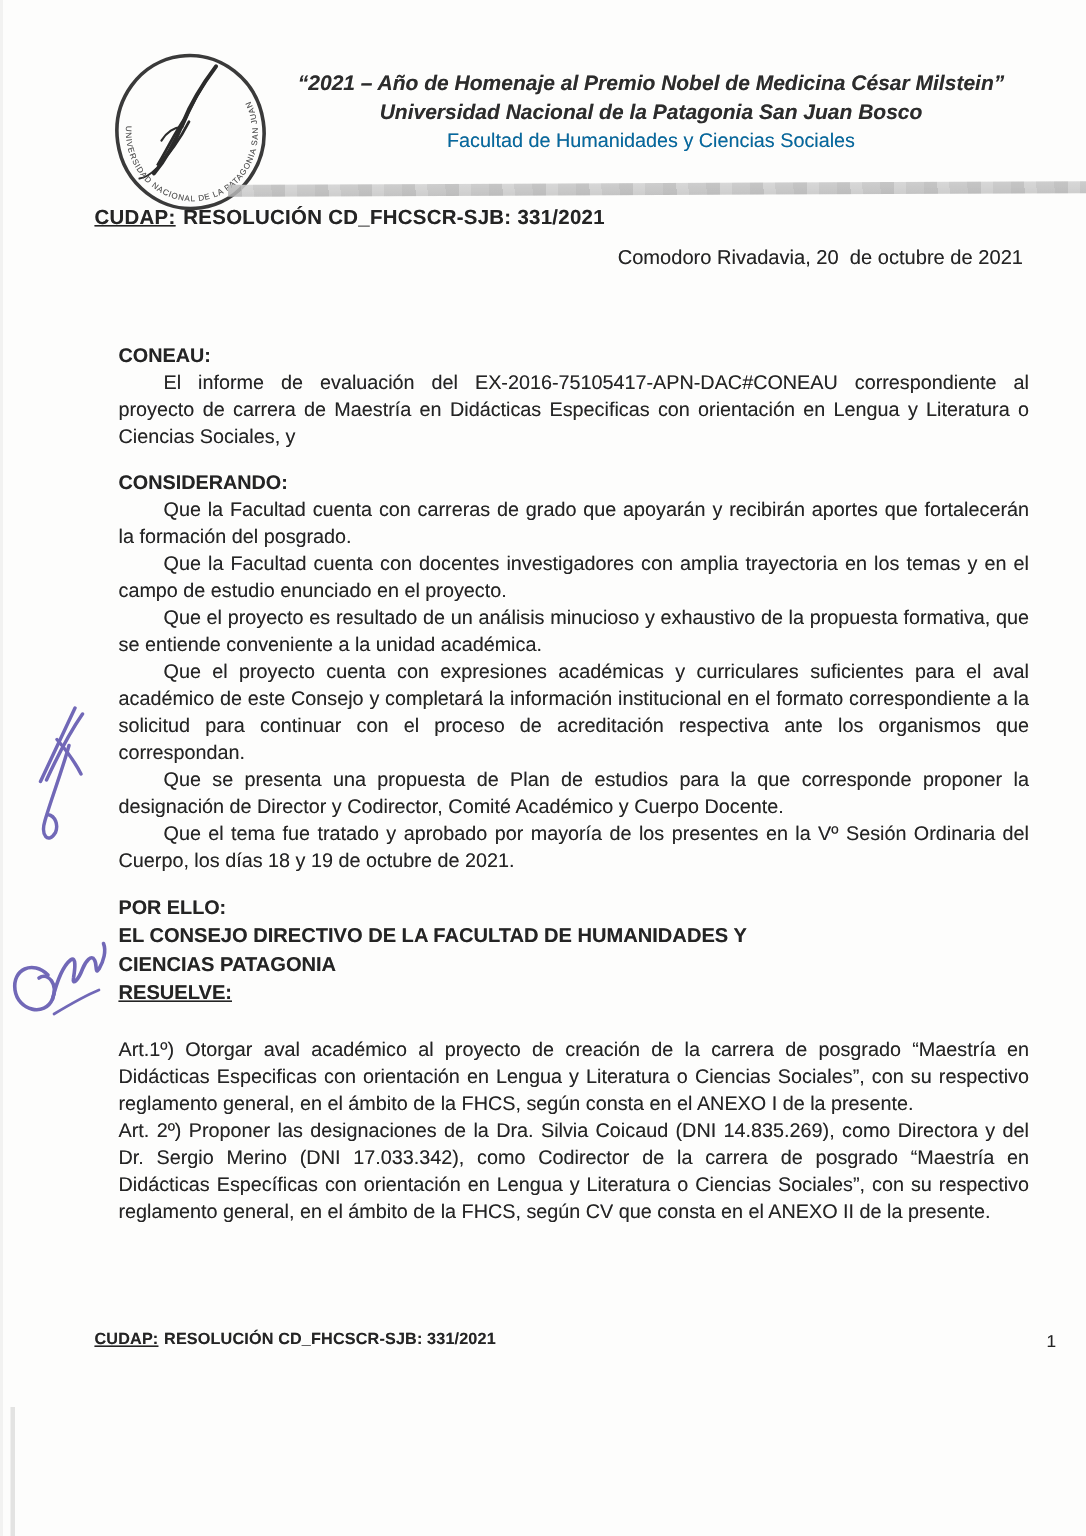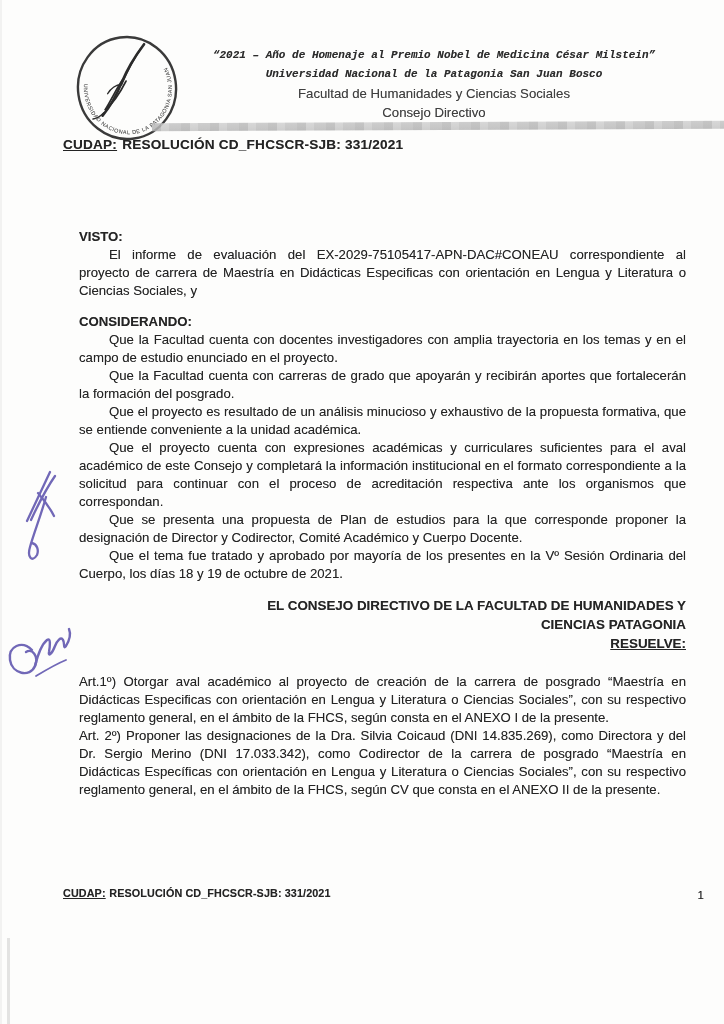--- a/index.html
+++ b/index.html
@@ -9,43 +9,43 @@
     font-family:"Liberation Sans", sans-serif;
     text-shadow:0 0 .4px rgba(0,0,0,.35);
   }
   
   .edge-left { position:absolute; left:0; top:0; width:2px; height:100%; background:rgba(0,0,0,.045); }
   .edge-mark { position:absolute; left:7px; top:938px; width:3px; height:86px; background:rgba(110,110,110,.18); }
 
   
   .seal { position:absolute; left:72px; top:34px; width:110px; height:108px; }
   .letterhead { position:absolute; left:160px; right:16px; top:46px; text-align:center; line-height:19px; }
-  .motto, .university { font-style:italic; font-weight:600; font-size:11px; color:#2c2c2c;font-family:Liberation Mono, monospace; }
-  .faculty, .council { font-size:13.2px; color:#404040; }
+  .motto, .university { font-style:italic; font-weight:600; font-size:14px; color:#2c2c2c; }
+  .faculty, .council { font-size:13.2px; color:#0369a1; }
   .band {
     position:absolute; left:152px; right:0; top:122px; height:8px;
     background:
       repeating-linear-gradient(90deg, rgba(0,0,0,.10) 0 9px, rgba(0,0,0,0) 9px 17px, rgba(0,0,0,.06) 17px 29px),
       linear-gradient(#d2d2d2,#c6c6c6);
     transform:rotate(-.25deg); opacity:.85;
   }
 
   .cudap-line { position:absolute; left:63px; top:137px; font-size:13.6px; font-weight:bold; letter-spacing:.2px; }
   .cudap-line .lbl { text-decoration:underline; margin-right:.38em; }
   .dateline { position:absolute; right:42px; top:164px; font-size:13.4px; white-space:pre; }
 
   
   .bodytext { position:absolute; left:79px; top:228px; width:607px; font-size:13.2px; line-height:18px; }
   .bodytext p { margin:0; }
   .just { text-align:justify; }
   .ind { text-indent:30px; }
   .h { font-weight:bold; }
   .gap { height:13px; }
   .gap2 { height:20px; }
-  .center-block { text-align:right; font-weight:bold; font-size:13.4px; line-height:19px; }
+  .center-block { text-align:left; font-weight:bold; font-size:13.4px; line-height:19px; }
   .u { text-decoration:underline; }
 
   
   .hand { position:absolute; opacity:.88; }
   .hand1 { left:10px; top:463px; width:52px; height:105px; }
   .hand2 { left:2px; top:614px; width:74px; height:82px; }
 
   
   .footer { position:absolute; left:63px; top:887px; font-size:10.8px; font-weight:bold; letter-spacing:.1px; }
   .footer .lbl { text-decoration:underline; margin-right:.35em; }
@@ -73,43 +73,44 @@
       <text font-size="5.4" letter-spacing="0.55" fill="#555" font-family="Liberation Sans, sans-serif">
         <textPath href="#sealArc">UNIVERSIDAD NACIONAL DE LA PATAGONIA SAN JUAN BOSCO</textPath>
       </text>
     </g>
   </svg>
 
   <div class="letterhead">
     <div class="motto">“2021 – Año de Homenaje al Premio Nobel de Medicina César Milstein”</div>
     <div class="university">Universidad Nacional de la Patagonia San Juan Bosco</div>
     <div class="faculty">Facultad de Humanidades y Ciencias Sociales</div>
-    <div class="council">Consejo Directivo</div>
   </div>
   <div class="band"></div>
 
   <div class="cudap-line">
     <span class="lbl">CUDAP:</span><span>RESOLUCIÓN CD_FHCSCR-SJB: 331/2021</span>
   </div>
 
+  <div class="dateline">Comodoro Rivadavia, 20  de octubre de 2021</div>
 
   <div class="bodytext">
-    <p class="h">VISTO:</p>
-    <p class="just ind">El informe de evaluación del EX-2029-75105417-APN-DAC#CONEAU correspondiente al proyecto de carrera de Maestría en Didácticas Especificas con orientación en Lengua y Literatura o Ciencias Sociales, y</p>
+    <p class="h">CONEAU:</p>
+    <p class="just ind">El informe de evaluación del EX-2016-75105417-APN-DAC#CONEAU correspondiente al proyecto de carrera de Maestría en Didácticas Especificas con orientación en Lengua y Literatura o Ciencias Sociales, y</p>
     <div class="gap"></div>
 
     <p class="h">CONSIDERANDO:</p>
+    <p class="just ind">Que la Facultad cuenta con carreras de grado que apoyarán y recibirán aportes que fortalecerán la formación del posgrado.</p>
     <p class="just ind">Que la Facultad cuenta con docentes investigadores con amplia trayectoria en los temas y en el campo de estudio enunciado en el proyecto.</p>
-    <p class="just ind">Que la Facultad cuenta con carreras de grado que apoyarán y recibirán aportes que fortalecerán la formación del posgrado.</p>
     <p class="just ind">Que el proyecto es resultado de un análisis minucioso y exhaustivo de la propuesta formativa, que se entiende conveniente a la unidad académica.</p>
     <p class="just ind">Que el proyecto cuenta con expresiones académicas y curriculares suficientes para el aval académico de este Consejo y completará la información institucional en el formato correspondiente a la solicitud para continuar con el proceso de acreditación respectiva ante los organismos que correspondan.</p>
     <p class="just ind">Que se presenta una propuesta de Plan de estudios para la que corresponde proponer la designación de Director y Codirector, Comité Académico y Cuerpo Docente.</p>
     <p class="just ind">Que el tema fue tratado y aprobado por mayoría de los presentes en la Vº Sesión Ordinaria del Cuerpo, los días 18 y 19 de octubre de 2021.</p>
     <div class="gap"></div>
 
+    <p class="h">POR ELLO:</p>
     <div class="center-block">
       <div>EL CONSEJO DIRECTIVO DE LA FACULTAD DE HUMANIDADES Y</div>
       <div>CIENCIAS PATAGONIA</div>
       <div><span class="u">RESUELVE:</span></div>
     </div>
     <div class="gap2"></div>
 
     <p class="just">Art.1º) Otorgar aval académico al proyecto de creación de la carrera de posgrado “Maestría en Didácticas Especificas con orientación en Lengua y Literatura o Ciencias Sociales”, con su respectivo reglamento general, en el ámbito de la FHCS, según consta en el ANEXO I de la presente.</p>
     <p class="just">Art. 2º) Proponer las designaciones de la Dra. Silvia Coicaud (DNI 14.835.269), como Directora y del Dr. Sergio Merino (DNI 17.033.342), como Codirector de la carrera de posgrado “Maestría en Didácticas Específicas con orientación en Lengua y Literatura o Ciencias Sociales”, con su respectivo reglamento general, en el ámbito de la FHCS, según CV que consta en el ANEXO II de la presente.</p>
   </div>

